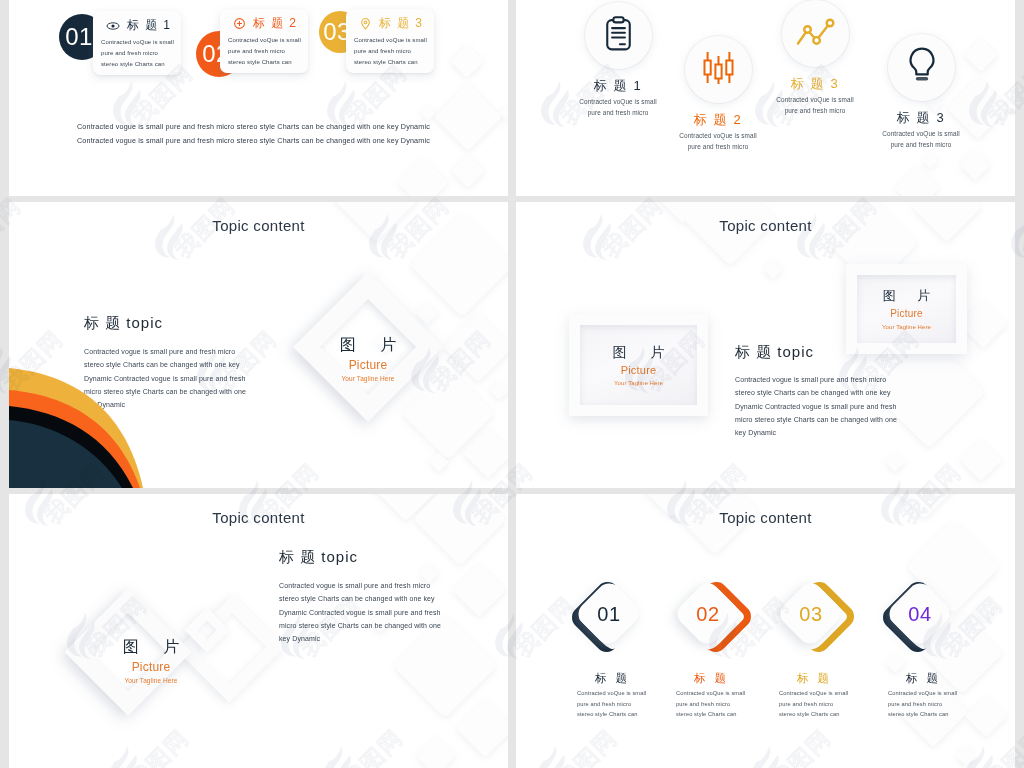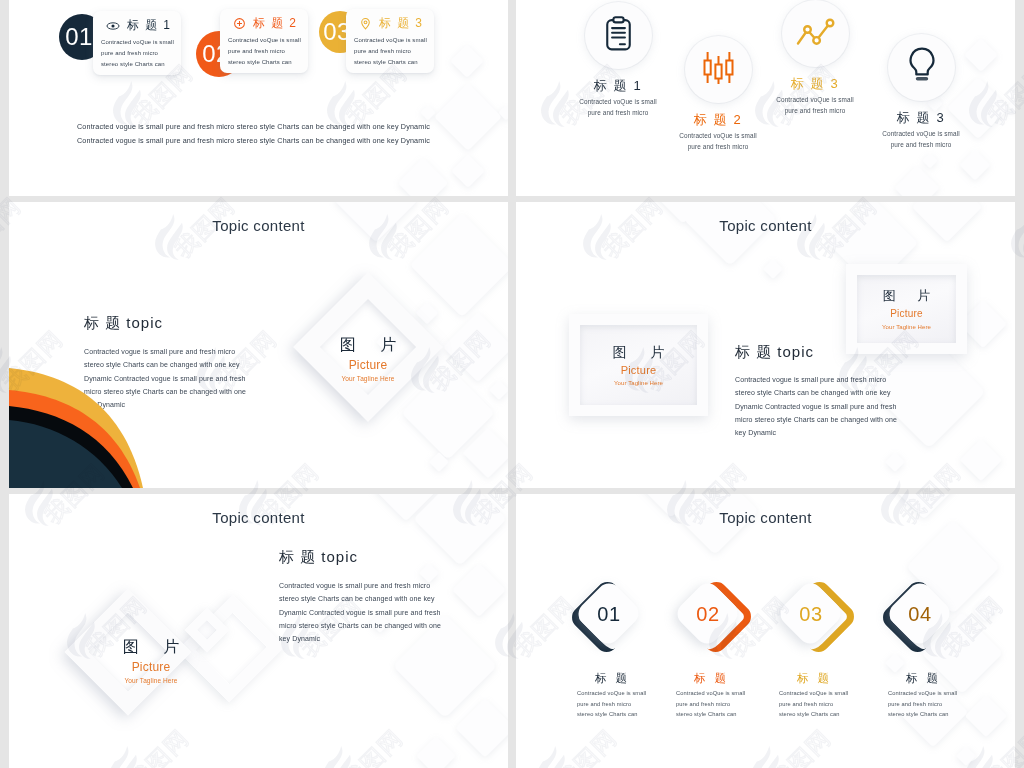--- a/index.html
+++ b/index.html
@@ -516,21 +516,21 @@
       <div class="s6-title" style="color:#dfa722;">标 题</div>
       <div class="s6-body">Contracted voQue is small
 pure and fresh micro
 stereo style Charts can</div>
     </div>
 
     <div class="s6-step" style="left:358px;top:84px;">
       <div class="s6-badge">
         <span class="s6-chev left" style="border-color:#16293a;"></span>
         <span class="s6-sq"></span>
-        <span class="s6-num" style="color:#a16207;">04</span>
+        <span class="s6-num" style="color:#6d28d9;">04</span>
       </div>
       <div class="s6-title" style="color:#1d2b3a;">标 题</div>
       <div class="s6-body">Contracted voQue is small
 pure and fresh micro
 stereo style Charts can</div>
     </div>
   </div>
 </div>
 
 <div class="watermark">

